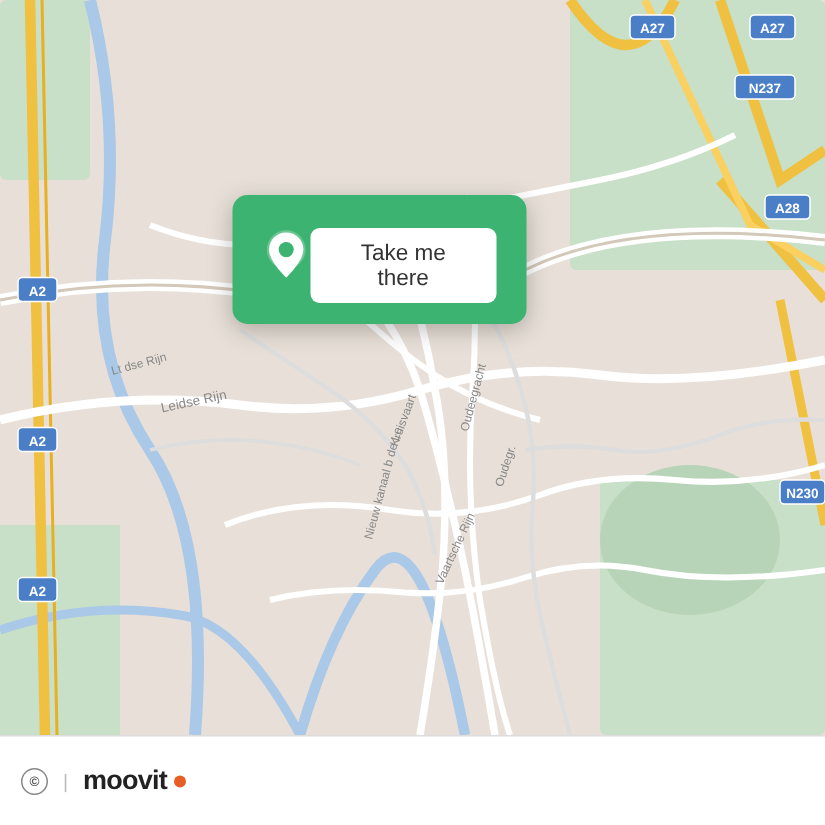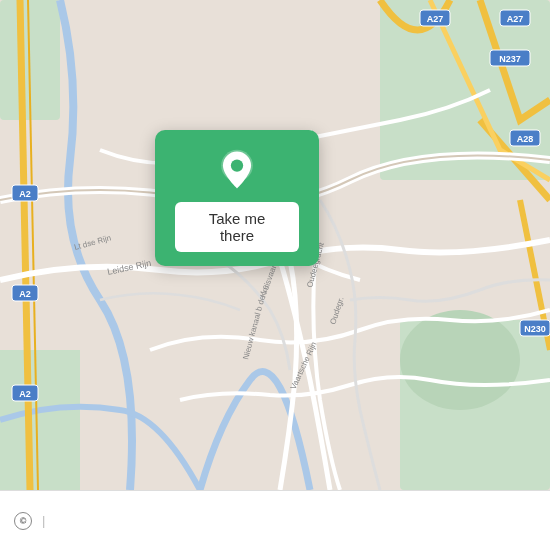--- a/index.html
+++ b/index.html
@@ -35,26 +35,26 @@
       top: 0; left: 0;
       width: 100%;
       height: 100%;
     }
 
     
     .popup-card {
       position: absolute;
       top: 130px;
       left: 155px;
-      width: 164px;
+      width: 196px;
       background: #3cb371;
       border-radius: 10px;
       display: flex;
-      flex-direction: column;
-      align-items: center;
+      flex-direction: row;
+      align-items: flex-end;
       padding: 18px 20px 14px 20px;
       box-shadow: 0 4px 16px rgba(0,0,0,0.25);
       z-index: 10;
     }
 
     .popup-pin-icon {
       width: 44px;
       height: 44px;
       margin-bottom: 10px;
     }
@@ -241,13 +241,17 @@
 </div>
 
 <div id="bottom-bar">
   <div class="osm-logo">
     <div class="osm-circle">©</div>
   </div>
 
   <span class="separator">|</span>
 
 
+  <div class="moovit-logo">
+    <span class="moovit-text">moovit</span>
+    <span class="moovit-dot"></span>
+  </div>
 </div>
 
 </body></html>

